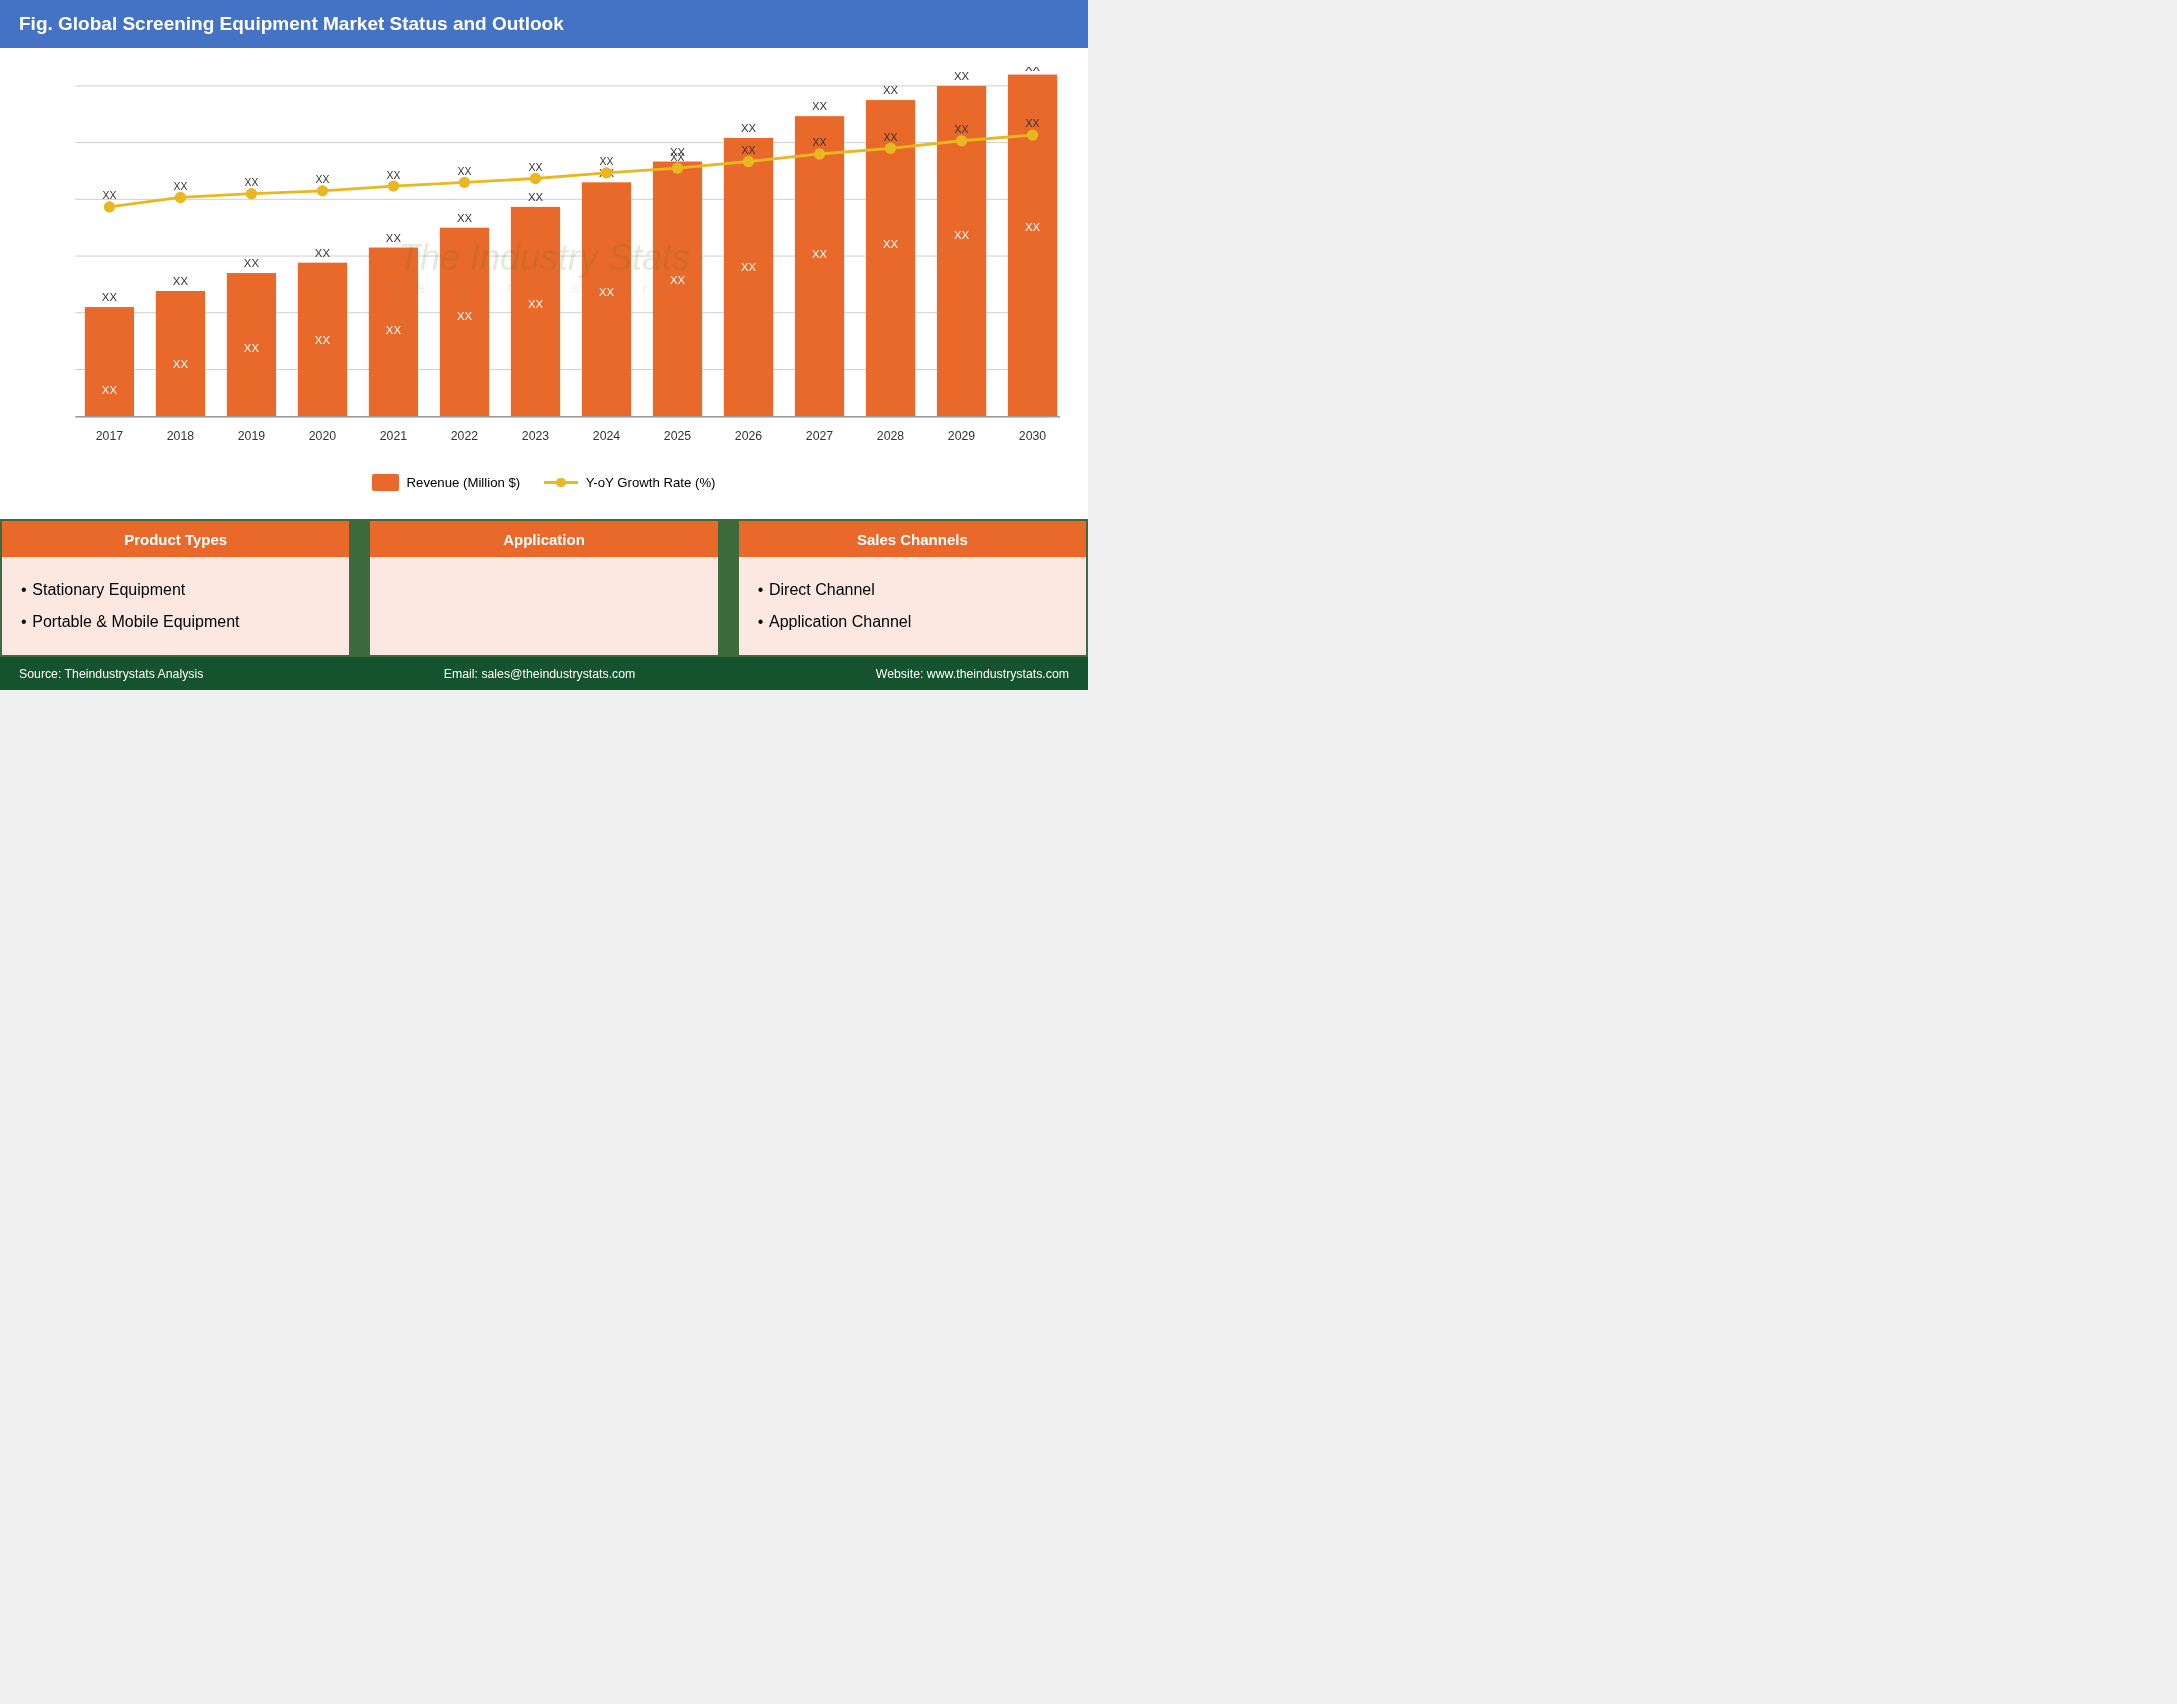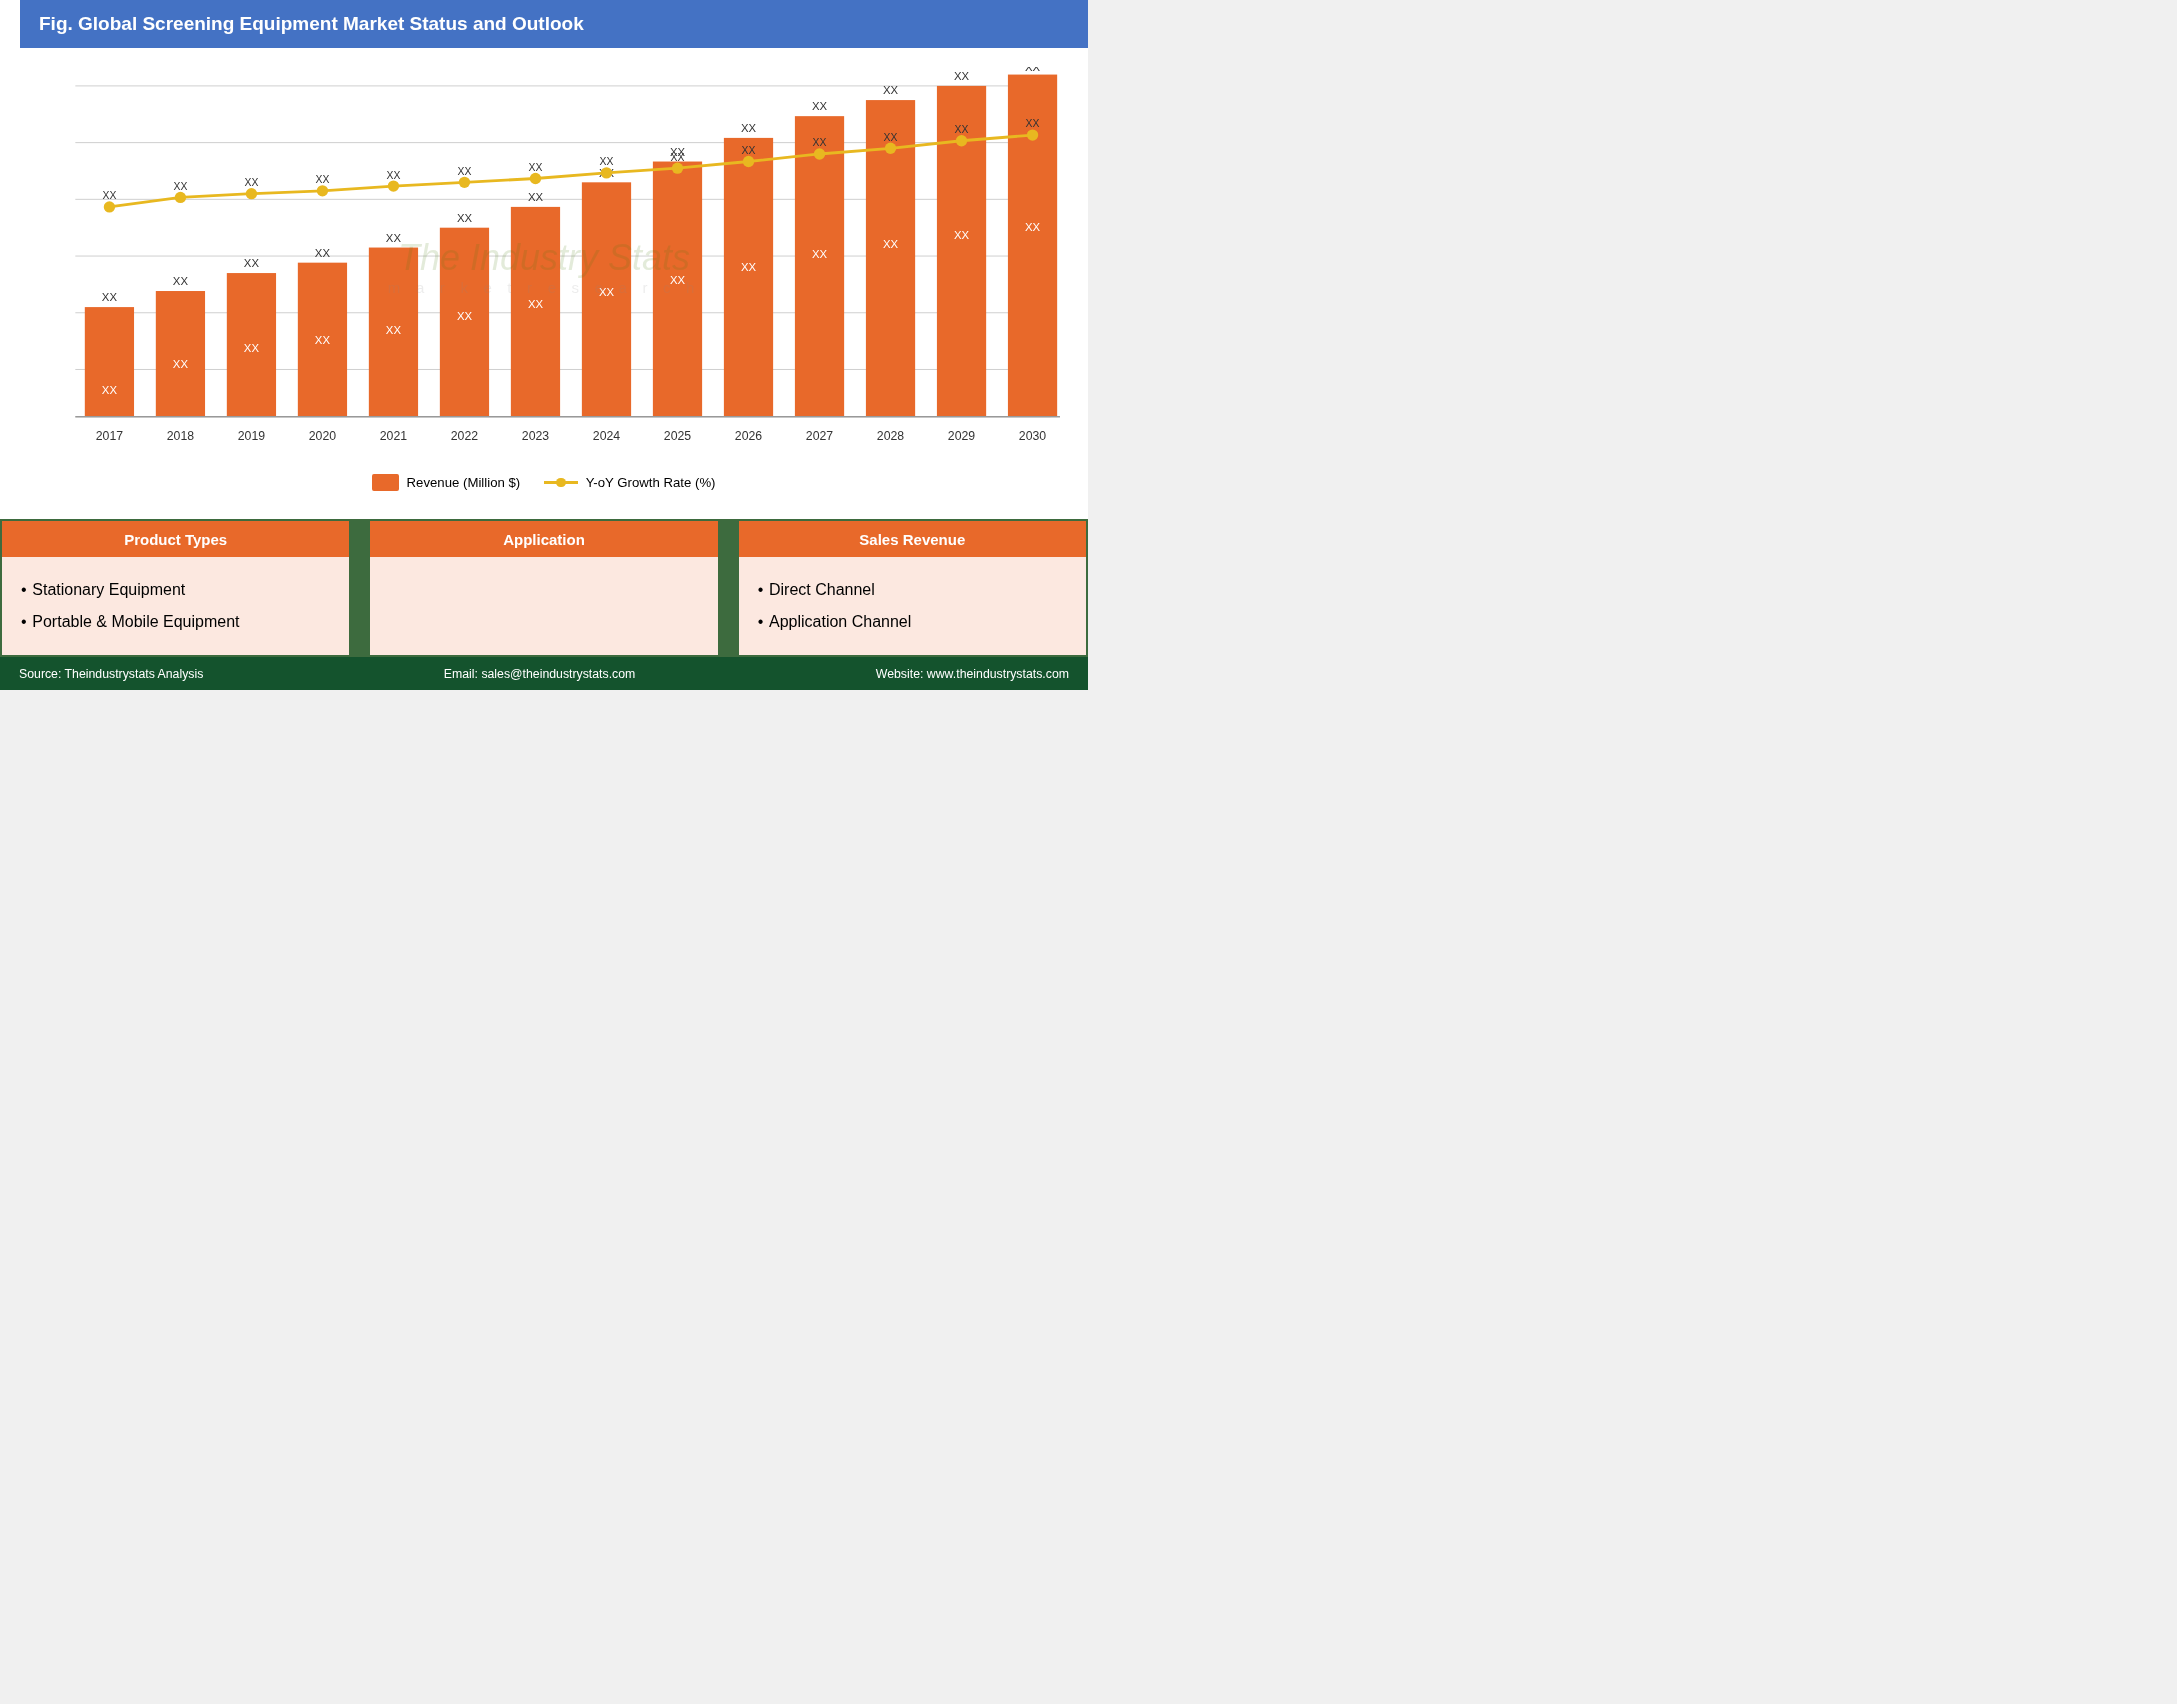--- a/index.html
+++ b/index.html
@@ -13,21 +13,20 @@
       width: 1088px;
       background: white;
     }
     
     .header {
       background: #4472C4;
       color: white;
       padding: 13.2px 19px;
       font-size: 19px;
       font-weight: bold;
-      margin-left: 20px;
     }
     
     .chart-area {
       background: white;
       padding: 19px 28px 9.5px 28px;
       position: relative;
     }
     .chart-wrapper {
       position: relative;
       width: 100%;
@@ -281,21 +280,21 @@
       <div class="bottom-card-header">Product Types</div>
       <div class="bottom-card-body">
         <p>Stationary Equipment</p>
         <p>Portable &amp; Mobile Equipment</p>
       </div>
     </div>
     <div class="bottom-card">
       <div class="bottom-card-header">Application</div>
     </div>
     <div class="bottom-card">
-      <div class="bottom-card-header">Sales Revenue</div>
+      <div class="bottom-card-header">Sales Channels</div>
       <div class="bottom-card-body">
         <p>Direct Channel</p>
         <p>Application Channel</p>
       </div>
     </div>
   </div>
 
   <div class="footer">
     <span>Source: Theindustrystats Analysis</span>
     <span>Email: sales@theindustrystats.com</span>

